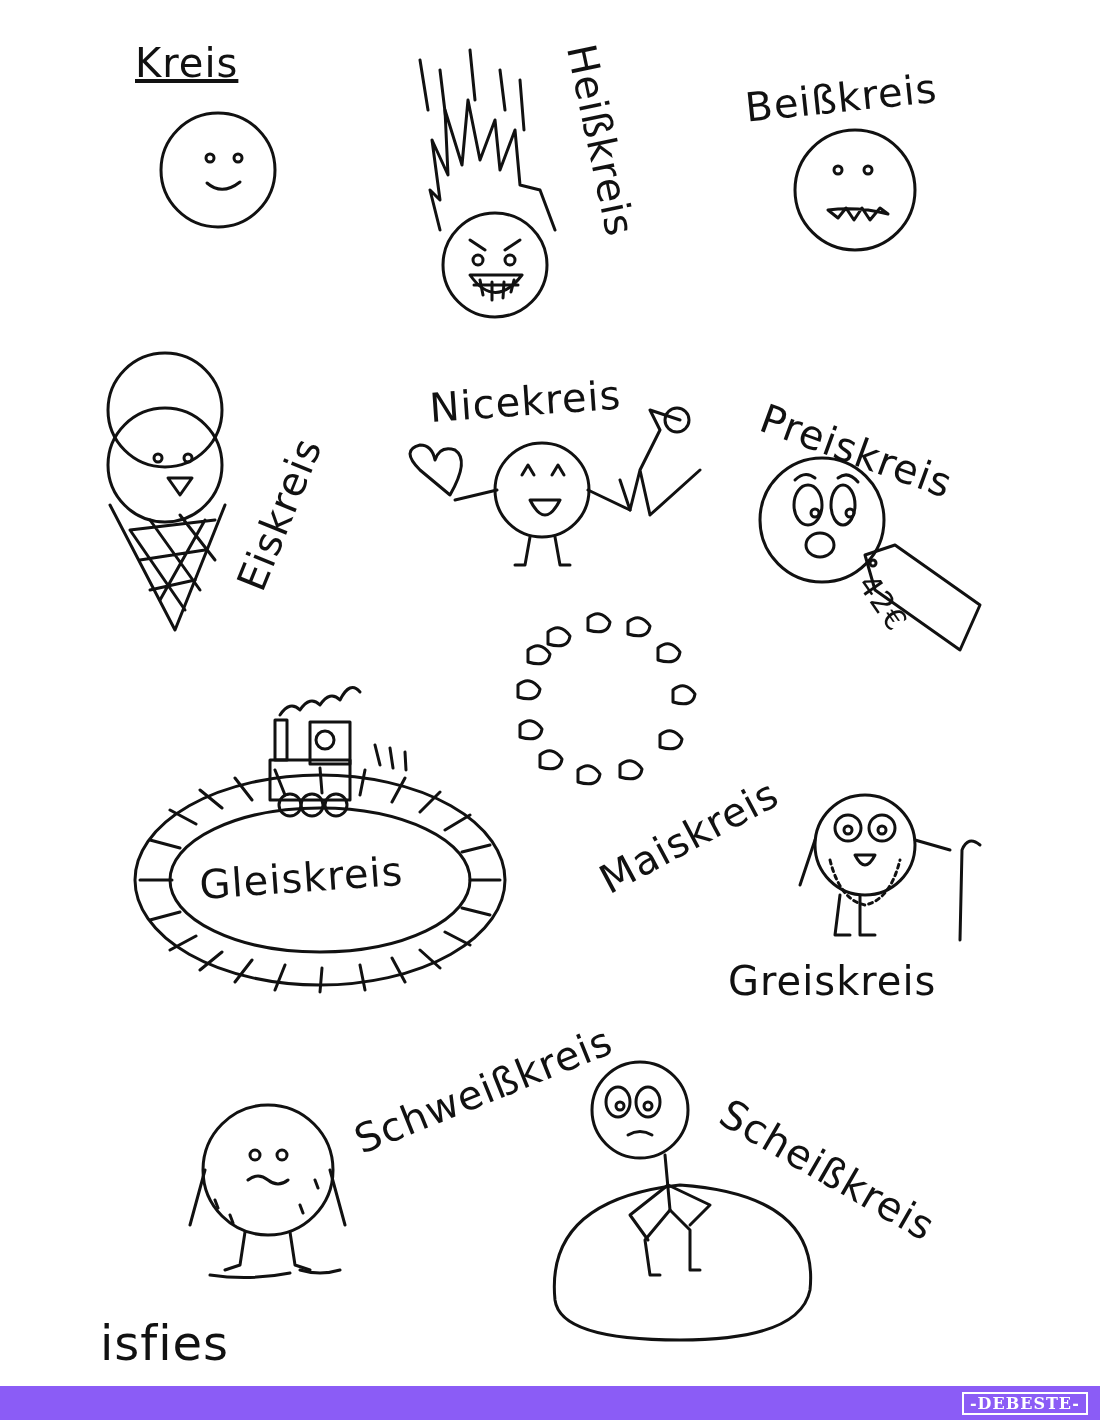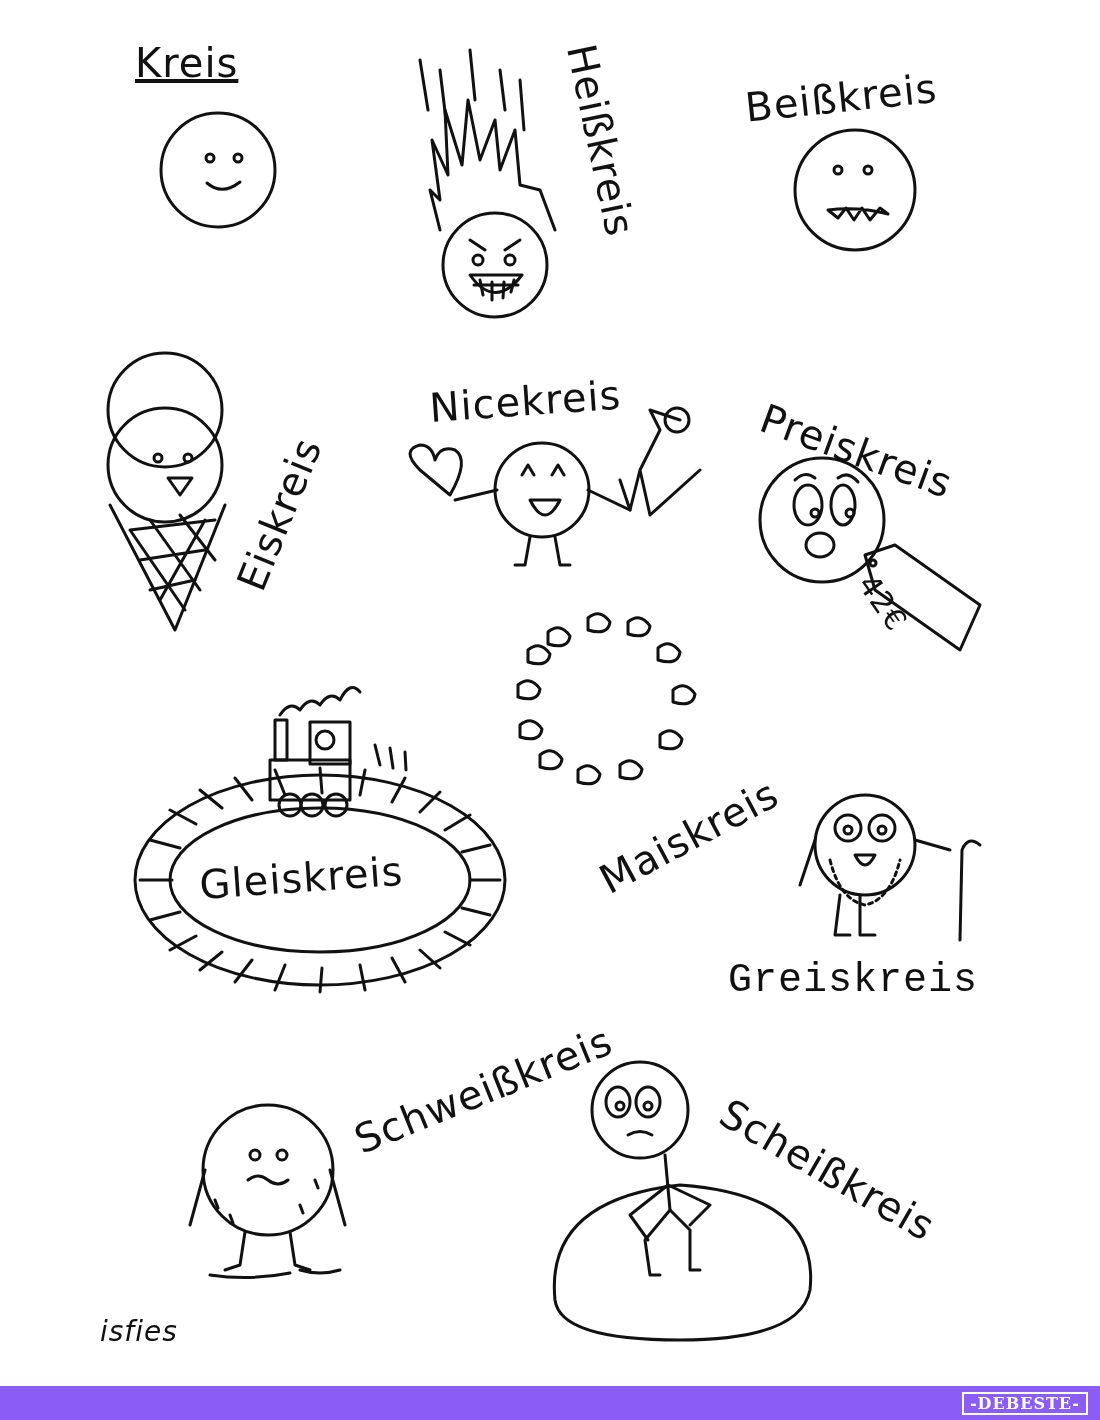--- a/index.html
+++ b/index.html
@@ -148,20 +148,20 @@
 
 <div class="lbl" style="left:135px;top:40px;text-decoration:underline;">Kreis</div>
 <div class="lbl" style="left:603px;top:40px;transform:rotate(78deg);">Heißkreis</div>
 <div class="lbl" style="left:743px;top:85px;transform:rotate(-6deg);">Beißkreis</div>
 <div class="lbl" style="left:228px;top:580px;transform:rotate(-68deg);">Eiskreis</div>
 <div class="lbl" style="left:428px;top:385px;transform:rotate(-4deg);">Nicekreis</div>
 <div class="lbl" style="left:770px;top:395px;transform:rotate(20deg);">Preiskreis</div>
 <div class="lbl" style="left:880px;top:568px;font-size:30px;transform:rotate(55deg);">42€</div>
 <div class="lbl" style="left:198px;top:862px;transform:rotate(-4deg);">Gleiskreis</div>
 <div class="lbl" style="left:592px;top:862px;transform:rotate(-28deg);">Maiskreis</div>
-<div class="lbl" style="left:728px;top:958px;font-family:Liberation Mono, monospace;">Greiskreis</div>
+<div class="lbl" style="left:728px;top:958px;">Greiskreis</div>
 <div class="lbl" style="left:348px;top:1120px;transform:rotate(-22deg);">Schweißkreis</div>
 <div class="lbl" style="left:735px;top:1090px;transform:rotate(30deg);">Scheißkreis</div>
-<div class="lbl" style="left:100px;top:1315px;font-size:28px;font-style:italic;">isfies</div>
+<div class="lbl" style="left:100px;top:1315px;font-size:48px;">isfies</div>
 
 <div class="footer">
   <div class="badge">-DEBESTE-</div>
 </div>
 
 </body></html>

